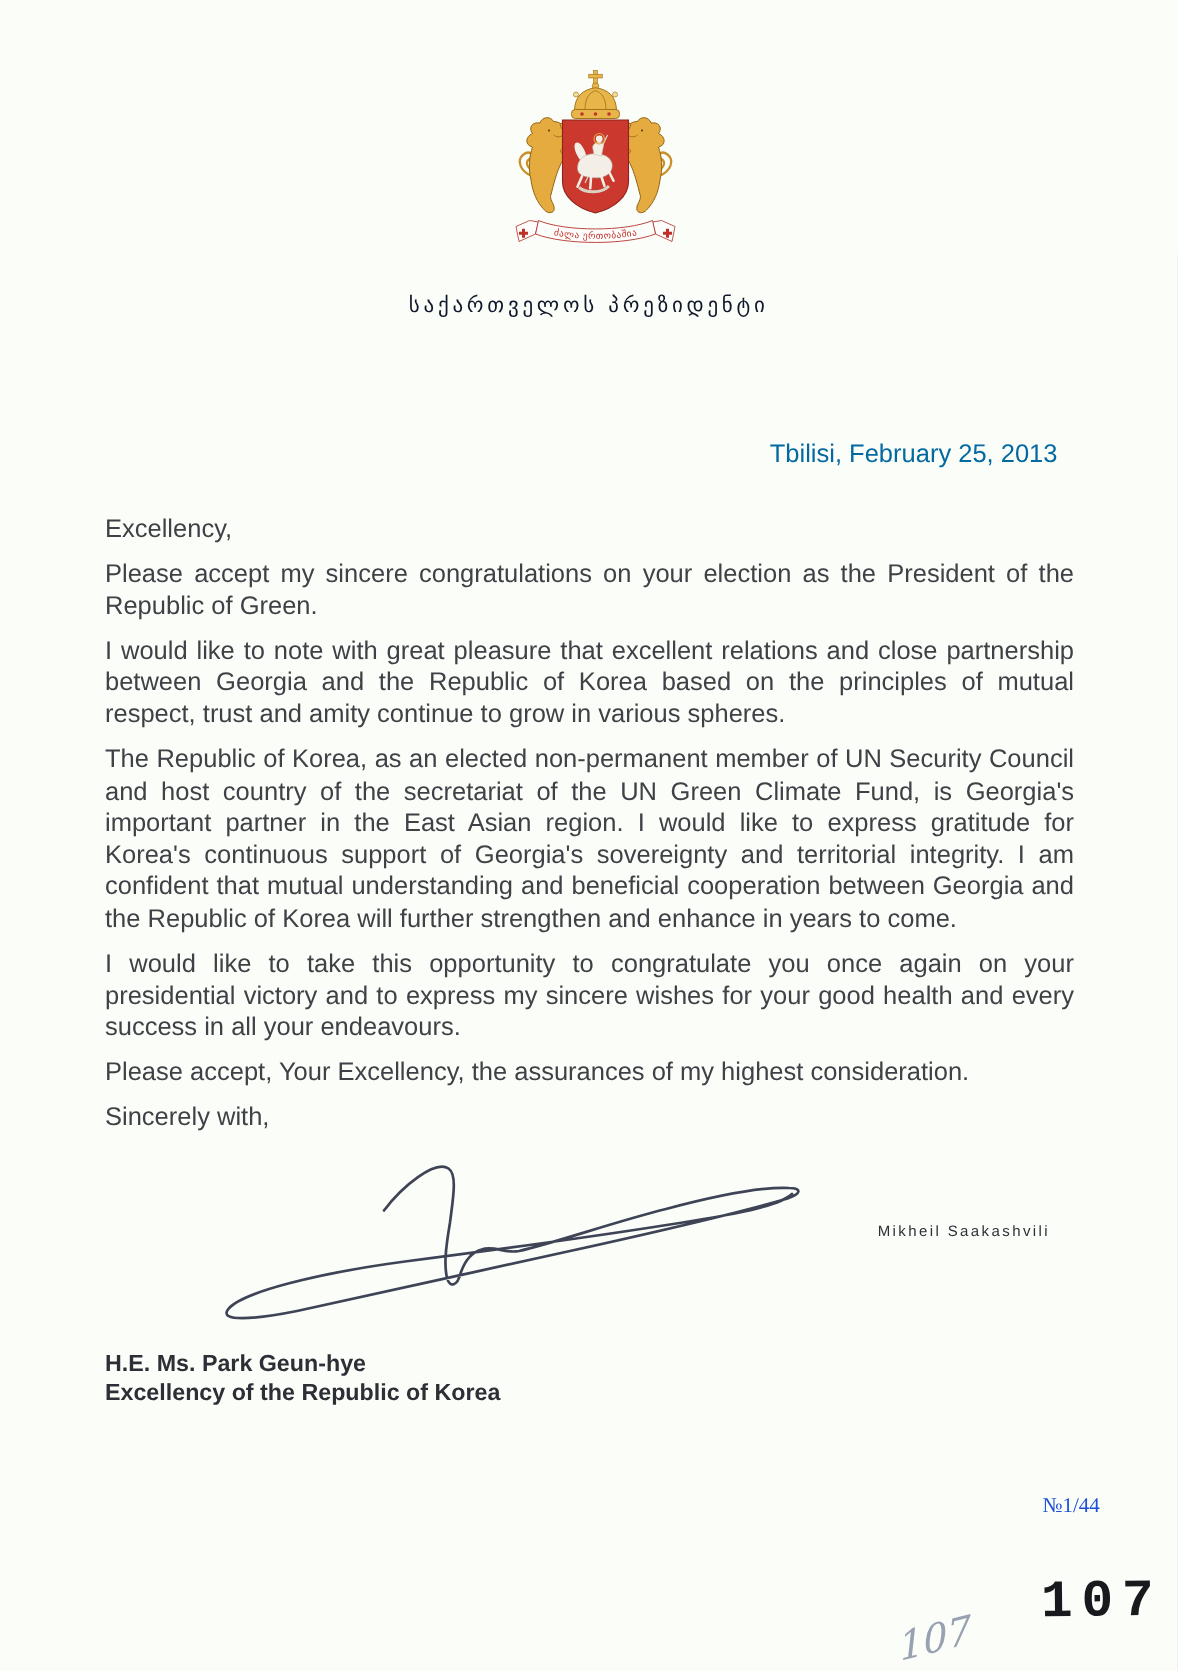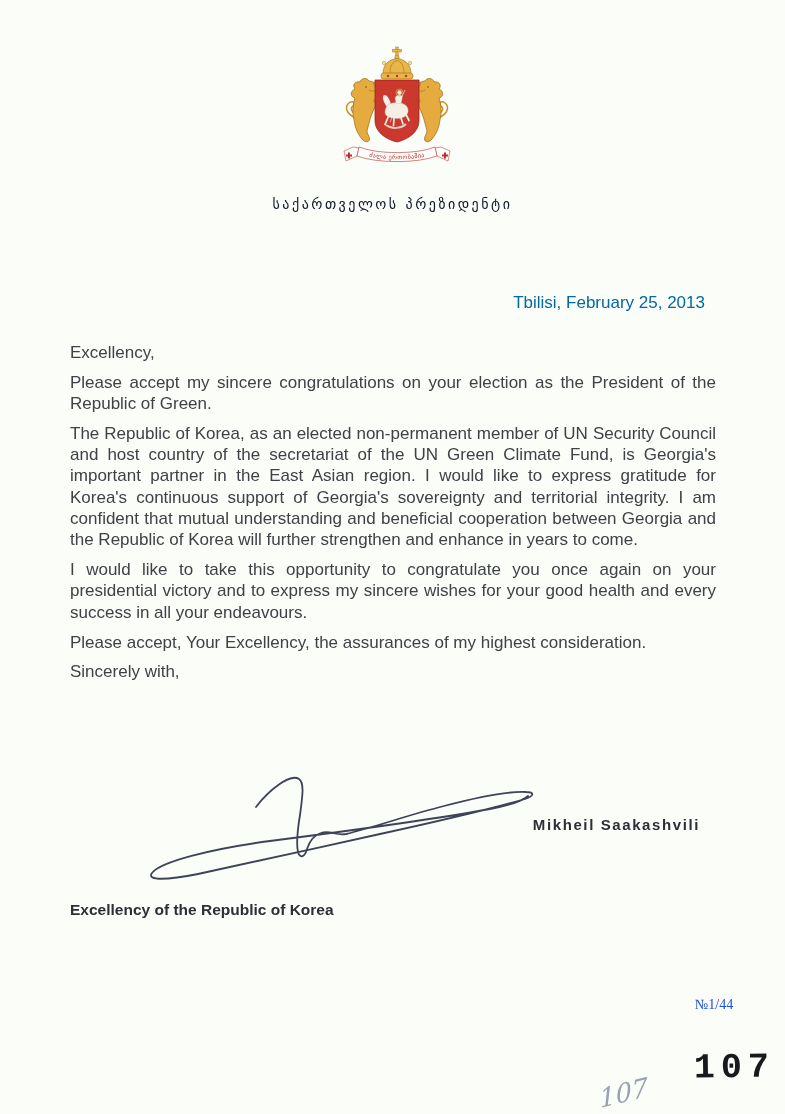--- a/index.html
+++ b/index.html
@@ -8,21 +8,21 @@
   .arms{position:absolute;left:322px;top:40px;width:150px;height:134px;}
   .title-ka{position:absolute;left:0;top:196px;width:100%;text-align:center;
         font-family:"DejaVu Sans",sans-serif;font-size:14px;letter-spacing:2.5px;color:#0f172a;}
   .title-en{position:absolute;left:0;top:226px;width:100%;text-align:center;
         font-family:"Liberation Serif",serif;font-size:21px;letter-spacing:0.8px;color:#3e434a;}
   .dateline{position:absolute;top:293px;right:80px;font-size:17px;font-weight:normal;color:#0369a1;}
   .letter-body{position:absolute;left:70px;top:342px;width:646px;font-size:17px;
         line-height:21.3px;color:#3e4247;text-align:justify;}
   .letter-body p{margin:0 0 8.5px 0;}
   .sig{position:absolute;left:140px;top:765px;width:410px;height:135px;}
-  .signer{position:absolute;top:816px;right:85px;font-size:15px;font-weight:bold;
+  .signer{position:absolute;top:816px;right:85px;font-size:10px;font-weight:normal;
         letter-spacing:1.6px;color:#2c3036;}
   .addr{position:absolute;left:70px;top:901px;font-size:15.5px;font-weight:bold;
         line-height:18.8px;color:#2c3036;}
   .refno{position:absolute;left:695px;top:997px;font-family:"Liberation Serif",serif;
         font-size:14px;color:#1d4ed8;}
   .stamp{position:absolute;left:694px;top:1048px;font-family:"Liberation Mono",monospace;
         font-weight:bold;font-size:35px;letter-spacing:6px;color:#17191d;transform:rotate(-0.6deg);}
   .hand{position:absolute;left:599px;top:1078px;font-family:"DejaVu Serif",serif;font-style:italic;
         font-size:26px;color:#98a1b0;transform:rotate(-14deg) skewX(-10deg);}
 </style>
@@ -88,20 +88,21 @@
     </g>
   </svg>
 
   <div class="title-ka">საქართველოს პრეზიდენტი</div>
 
   <div class="dateline">Tbilisi, February 25, 2013</div>
 
   <div class="letter-body">
     <p>Excellency,</p>
     <p>Please accept my sincere congratulations on your election as the President of the Republic of Green.</p>
+    <p>I would like to note with great pleasure that excellent relations and close partnership between Georgia and the Republic of Korea based on the principles of mutual respect, trust and amity continue to grow in various spheres.</p>
     <p>The Republic of Korea, as an elected non-permanent member of UN Security Council and host country of the secretariat of the UN Green Climate Fund, is Georgia's important partner in the East Asian region. I would like to express gratitude for Korea's continuous support of Georgia's sovereignty and territorial integrity. I am confident that mutual understanding and beneficial cooperation between Georgia and the Republic of Korea will further strengthen and enhance in years to come.</p>
     <p>I would like to take this opportunity to congratulate you once again on your presidential victory and to express my sincere wishes for your good health and every success in all your endeavours.</p>
     <p>Please accept, Your Excellency, the assurances of my highest consideration.</p>
     <p>Sincerely with,</p>
   </div>
 
   <svg class="sig" viewBox="0 0 410 135" xmlns="http://www.w3.org/2000/svg">
     <path d="M 116 42
              C 128 26 150 8 159 14
              C 165 18 162 34 160 50
@@ -116,20 +117,21 @@
              C 180 82 110 98 58 109
              C 28 115 6 116 12 108
              C 20 97 70 84 130 76
              C 200 67 290 55 350 44
              C 370 40 384 35 388 31" fill="none" stroke="#3e4456" stroke-width="1.8" stroke-linecap="round"></path>
   </svg>
 
   <div class="signer">Mikheil Saakashvili</div>
 
   <div class="addr">
+    <div>H.E. Ms. Park Geun-hye</div>
     <div>Excellency of the Republic of Korea</div>
   </div>
 
   <div class="refno">№1/44</div>
 
   <div class="stamp">107</div>
 
   <div class="hand">107</div>
 
 </div>

